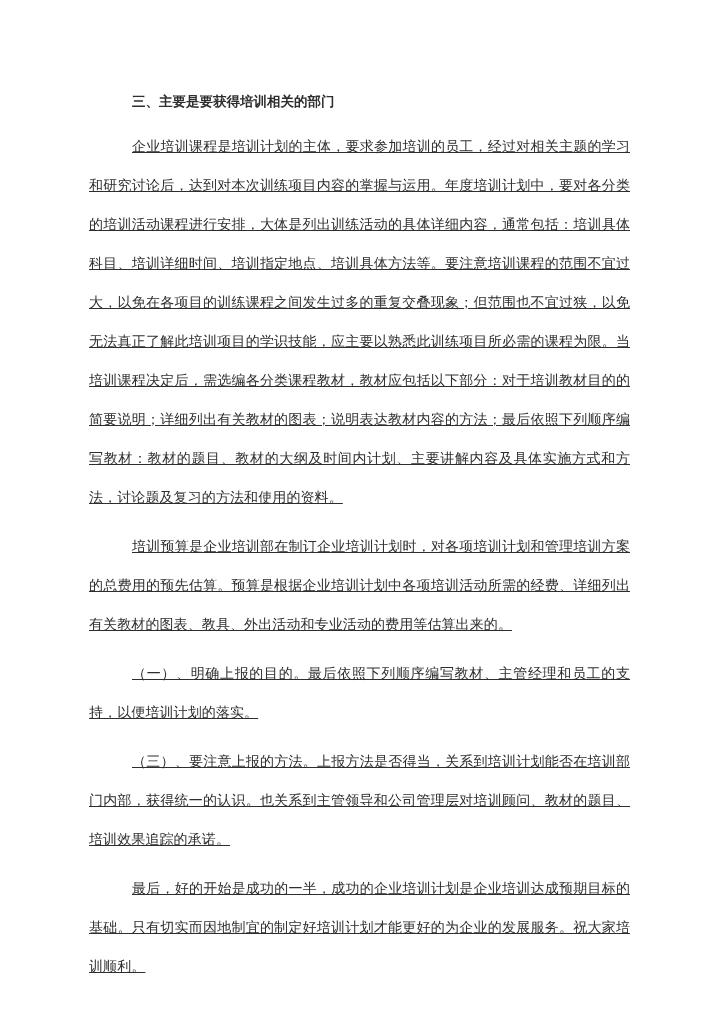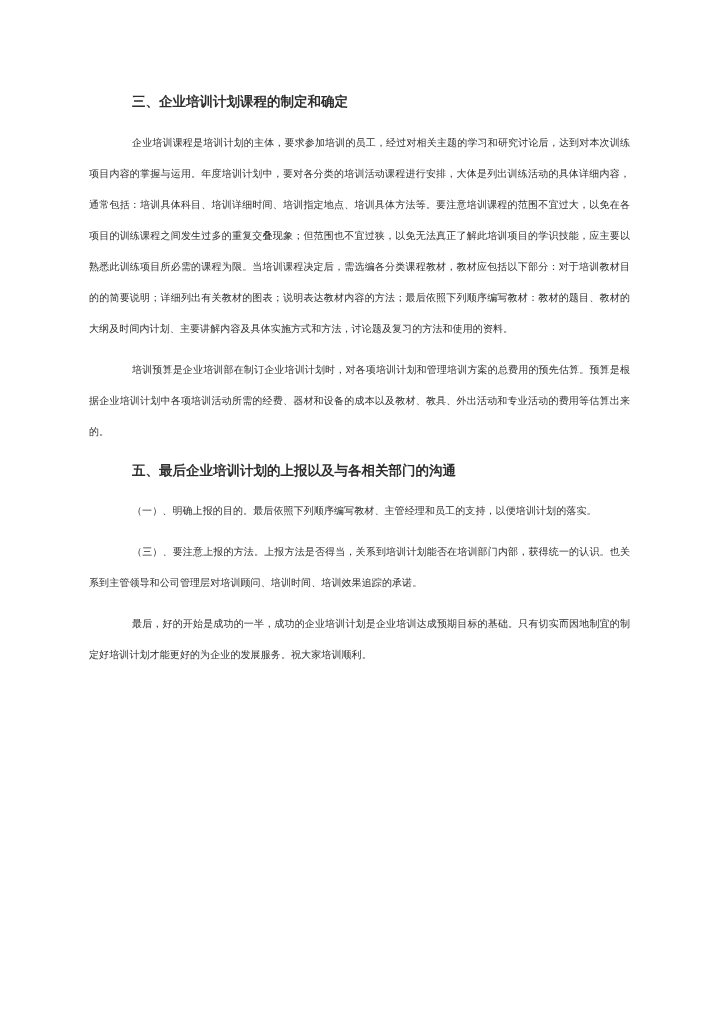--- a/index.html
+++ b/index.html
@@ -24,37 +24,37 @@
   }
   .heading {
     font-size: 13.5px;
     font-weight: bold;
     line-height: 28.5px;
     text-indent: 43px;
     margin: 0 0 10px 0;
     white-space: nowrap;
   }
   .para {
-    font-size: 10px;
-    line-height: 31px;
+    font-size: 14px;
+    line-height: 39px;
     text-align: justify;
     text-indent: 43px;
     margin: 0 0 10px 0;
     letter-spacing: 0.1px;
+    text-decoration: underline;
   }
   .para:last-child, .heading:last-child {
     margin-bottom: 10px;
   }
 </style>
 </head>
 <body>
 
 <div class="page">
   <div class="content">
-    <div class="heading">三、企业培训计划课程的制定和确定</div>
+    <div class="heading">三、主要是要获得培训相关的部门</div>
     <div class="para">企业培训课程是培训计划的主体，要求参加培训的员工，经过对相关主题的学习和研究讨论后，达到对本次训练项目内容的掌握与运用。年度培训计划中，要对各分类的培训活动课程进行安排，大体是列出训练活动的具体详细内容，通常包括：培训具体科目、培训详细时间、培训指定地点、培训具体方法等。要注意培训课程的范围不宜过大，以免在各项目的训练课程之间发生过多的重复交叠现象；但范围也不宜过狭，以免无法真正了解此培训项目的学识技能，应主要以熟悉此训练项目所必需的课程为限。当培训课程决定后，需选编各分类课程教材，教材应包括以下部分：对于培训教材目的的简要说明；详细列出有关教材的图表；说明表达教材内容的方法；最后依照下列顺序编写教材：教材的题目、教材的大纲及时间内计划、主要讲解内容及具体实施方式和方法，讨论题及复习的方法和使用的资料。</div>
-    <div class="para">培训预算是企业培训部在制订企业培训计划时，对各项培训计划和管理培训方案的总费用的预先估算。预算是根据企业培训计划中各项培训活动所需的经费、器材和设备的成本以及教材、教具、外出活动和专业活动的费用等估算出来的。</div>
-    <div class="heading">五、最后企业培训计划的上报以及与各相关部门的沟通</div>
+    <div class="para">培训预算是企业培训部在制订企业培训计划时，对各项培训计划和管理培训方案的总费用的预先估算。预算是根据企业培训计划中各项培训活动所需的经费、详细列出有关教材的图表、教具、外出活动和专业活动的费用等估算出来的。</div>
     <div class="para">（一）、明确上报的目的。最后依照下列顺序编写教材、主管经理和员工的支持，以便培训计划的落实。</div>
-    <div class="para">（三）、要注意上报的方法。上报方法是否得当，关系到培训计划能否在培训部门内部，获得统一的认识。也关系到主管领导和公司管理层对培训顾问、培训时间、培训效果追踪的承诺。</div>
+    <div class="para">（三）、要注意上报的方法。上报方法是否得当，关系到培训计划能否在培训部门内部，获得统一的认识。也关系到主管领导和公司管理层对培训顾问、教材的题目、培训效果追踪的承诺。</div>
     <div class="para">最后，好的开始是成功的一半，成功的企业培训计划是企业培训达成预期目标的基础。只有切实而因地制宜的制定好培训计划才能更好的为企业的发展服务。祝大家培训顺利。</div>
   </div>
 </div>
 
 </body></html>

